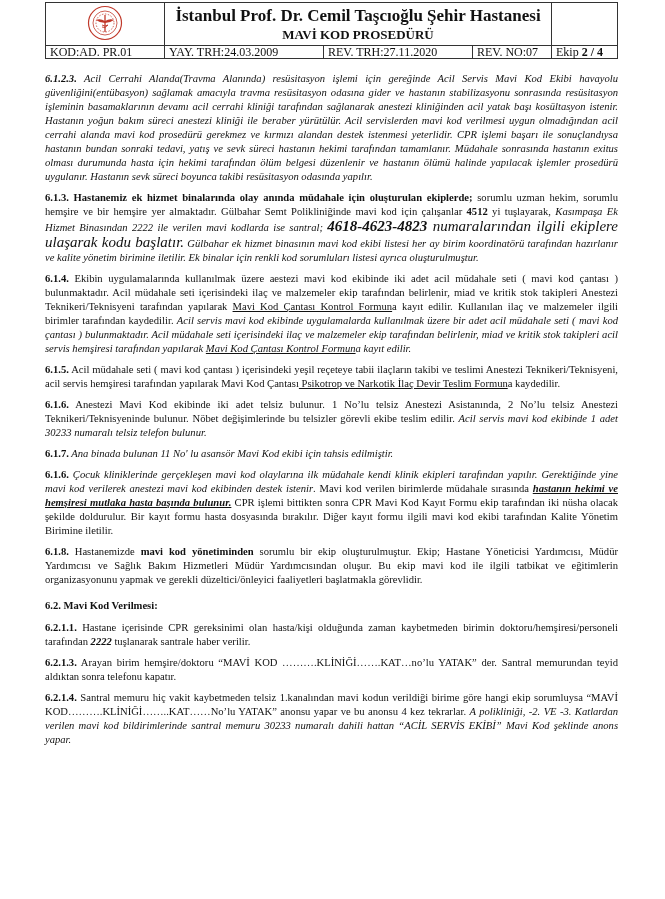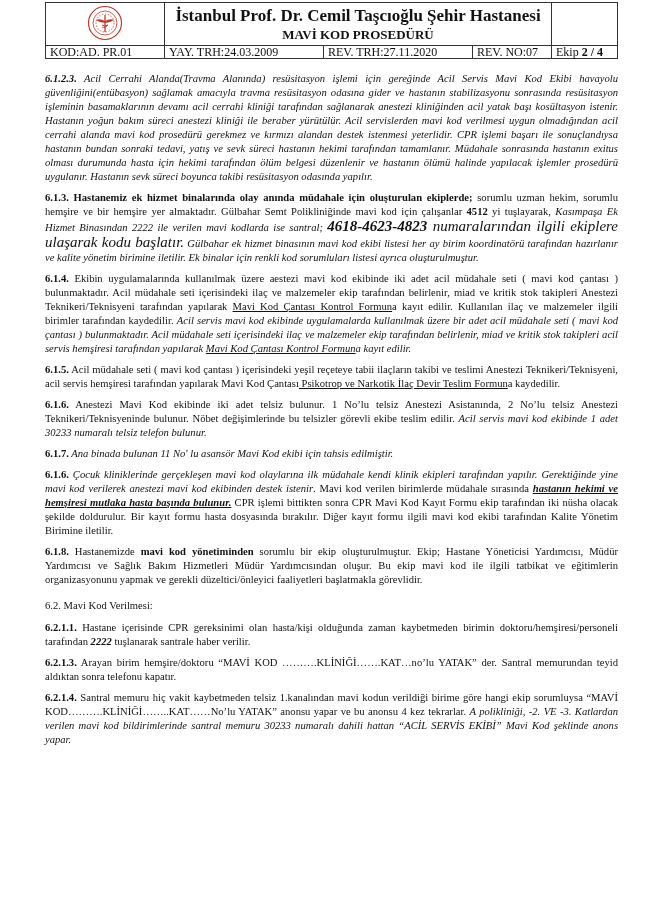--- a/index.html
+++ b/index.html
@@ -21,21 +21,21 @@
   .title-cell .l2 { font-size: 13px; display: block; margin-top: 1px; text-align: center; }
   .content {
     position: absolute; left: 45px; top: 72px; width: 573px;
     font-size: 10.6px; line-height: 14px; text-align: justify;
   }
   .p { margin: 0 0 7px 0; }
   .b { font-weight: bold; }
   .i { font-style: italic; }
   .u { text-decoration: underline; }
   .sm { font-size: 15px; font-family: Liberation Serif, serif; }
-  .head { font-weight: normal; margin: 12px 0 8px 0; }
+  .head { font-weight: bold; margin: 12px 0 8px 0; }
 </style>
 </head>
 <body>
 
 <table class="hdr">
   <tbody>
       <tr class="top">
     <td class="logo-cell">
       <svg width="36" height="36" viewBox="0 0 36 36">
         <circle cx="18" cy="18" r="16.5" fill="none" stroke="#c0392b" stroke-width="1.2"></circle>

